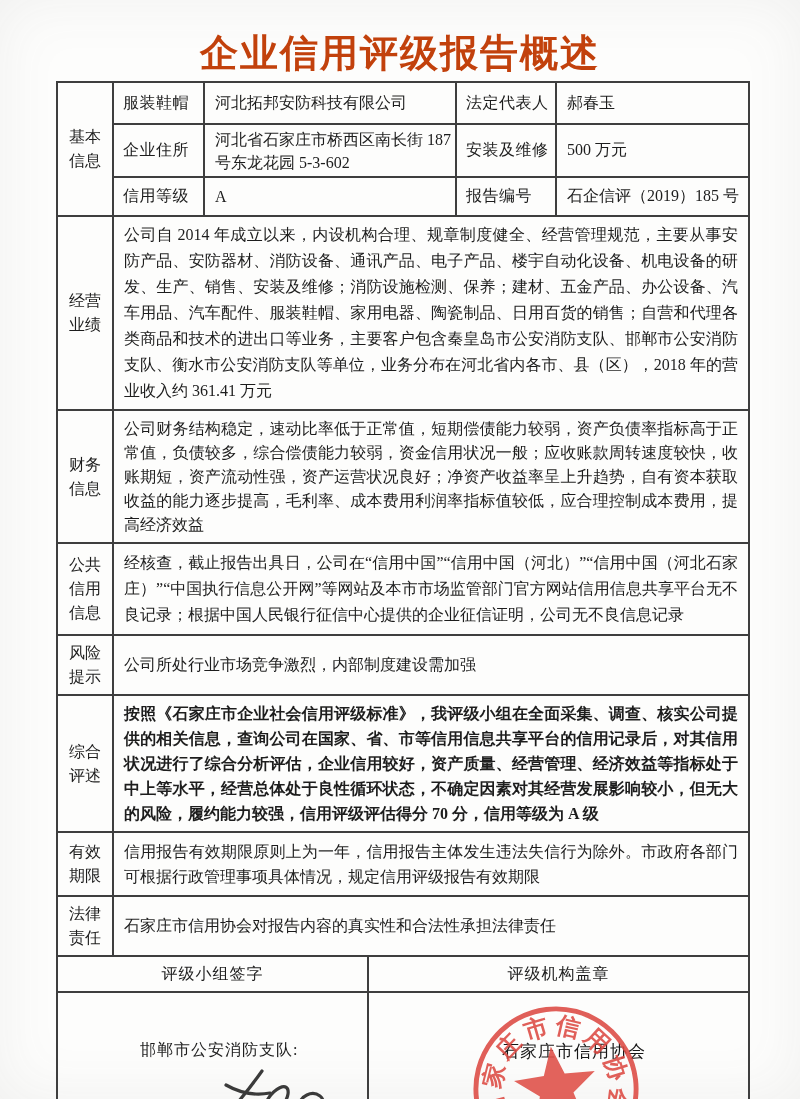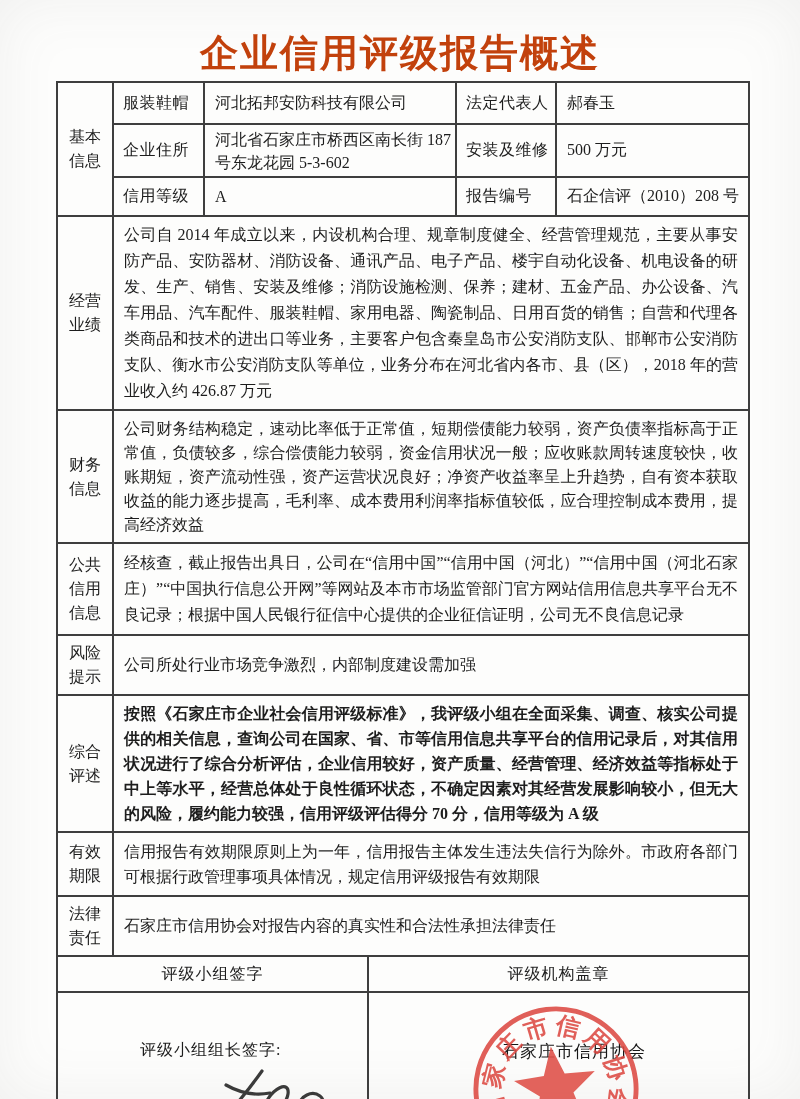--- a/index.html
+++ b/index.html
@@ -81,29 +81,29 @@
     <tr class="r2">
       <td class="fl">企业住所</td>
       <td class="fv" colspan="2" style="line-height:23px;">河北省石家庄市桥西区南长街 187 号东龙花园 5-3-602</td>
       <td class="fl">安装及维修</td>
       <td class="fv">500 万元</td>
     </tr>
     <tr class="r3">
       <td class="fl">信用等级</td>
       <td class="fv" colspan="2">A</td>
       <td class="fl">报告编号</td>
-      <td class="fv">石企信评（2010）208 号</td>
+      <td class="fv">石企信评（2019）185 号</td>
     </tr>
 
     <tr class="h164">
       <td class="lab">
         <div>经营</div>
         <div>业绩</div>
       </td>
-      <td class="txt" colspan="5">公司自 2014 年成立以来，内设机构合理、规章制度健全、经营管理规范，主要从事安防产品、安防器材、消防设备、通讯产品、电子产品、楼宇自动化设备、机电设备的研发、生产、销售、安装及维修；消防设施检测、保养；建材、五金产品、办公设备、汽车用品、汽车配件、服装鞋帽、家用电器、陶瓷制品、日用百货的销售；自营和代理各类商品和技术的进出口等业务，主要客户包含秦皇岛市公安消防支队、邯郸市公安消防支队、衡水市公安消防支队等单位，业务分布在河北省内各市、县（区），2018 年的营业收入约 426.87 万元</td>
+      <td class="txt" colspan="5">公司自 2014 年成立以来，内设机构合理、规章制度健全、经营管理规范，主要从事安防产品、安防器材、消防设备、通讯产品、电子产品、楼宇自动化设备、机电设备的研发、生产、销售、安装及维修；消防设施检测、保养；建材、五金产品、办公设备、汽车用品、汽车配件、服装鞋帽、家用电器、陶瓷制品、日用百货的销售；自营和代理各类商品和技术的进出口等业务，主要客户包含秦皇岛市公安消防支队、邯郸市公安消防支队、衡水市公安消防支队等单位，业务分布在河北省内各市、县（区），2018 年的营业收入约 361.41 万元</td>
     </tr>
 
     <tr class="h121">
       <td class="lab">
         <div>财务</div>
         <div>信息</div>
       </td>
       <td class="txt" colspan="5" style="line-height:24px;">公司财务结构稳定，速动比率低于正常值，短期偿债能力较弱，资产负债率指标高于正常值，负债较多，综合偿债能力较弱，资金信用状况一般；应收账款周转速度较快，收账期短，资产流动性强，资产运营状况良好；净资产收益率呈上升趋势，自有资本获取收益的能力逐步提高，毛利率、成本费用利润率指标值较低，应合理控制成本费用，提高经济效益</td>
     </tr>
 
@@ -148,21 +148,21 @@
       <td class="txt" colspan="5">石家庄市信用协会对报告内容的真实性和合法性承担法律责任</td>
     </tr>
 
     <tr>
       <td class="fhead" colspan="3">评级小组签字</td>
       <td class="fhead" colspan="3">评级机构盖章</td>
     </tr>
 
     <tr>
       <td class="sigcell" colspan="3">
-        <div class="leader-label">评级小组组长签字:</div>
+        <div class="leader-label">邯郸市公安消防支队:</div>
         <svg class="signature-svg" width="170" height="90" viewBox="0 0 170 90">
           <g fill="none" stroke="#2b2b2b" stroke-width="3.2" stroke-linecap="round" opacity="0.92">
             <path d="M16 62 C34 46 52 22 62 8"></path>
             <path d="M26 22 C40 30 54 33 70 30"></path>
             <path d="M64 44 C72 24 90 17 88 31 C86 45 68 54 76 60 C82 65 97 57 99 43 C100 33 112 27 120 33 C128 39 121 56 108 58"></path>
             <path d="M12 70 C46 84 94 77 128 44 C133 39 137 41 134 48"></path>
           </g>
         </svg>
 
       </td>

